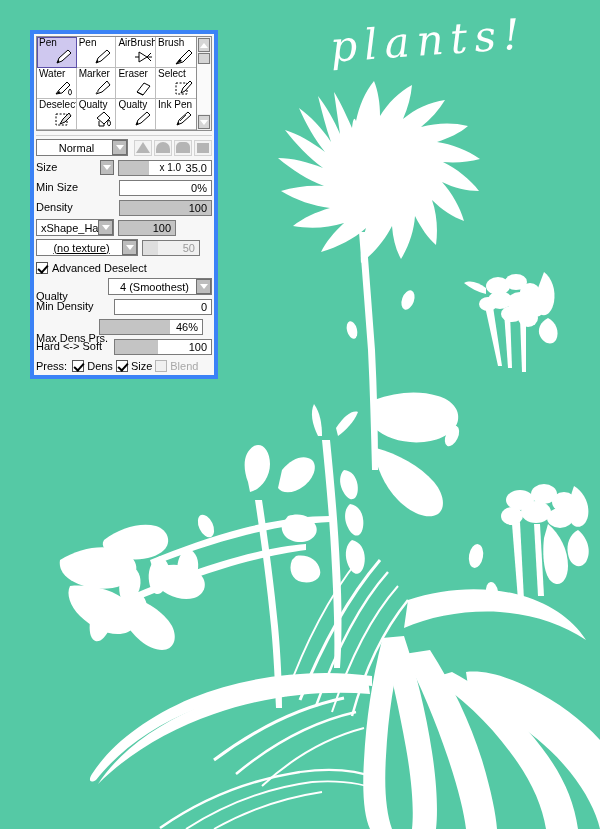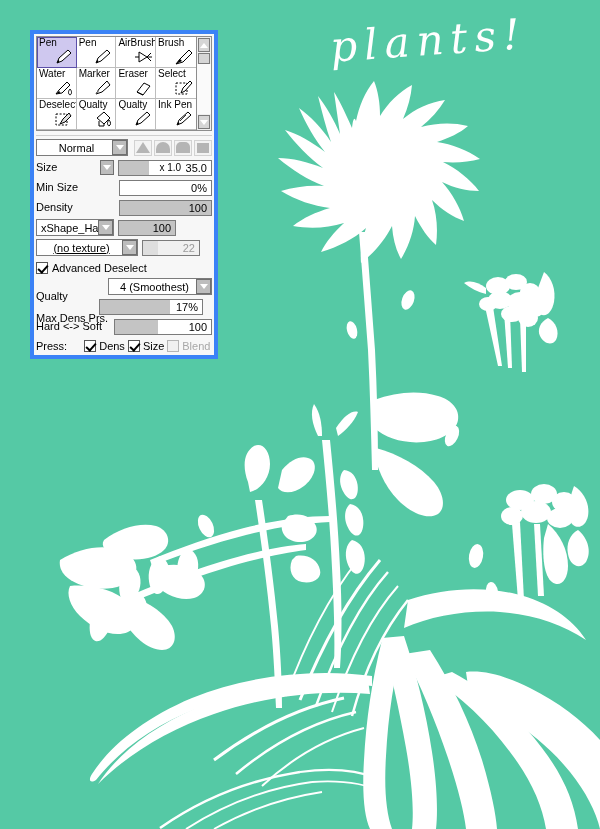--- a/index.html
+++ b/index.html
@@ -129,21 +129,21 @@
     display:inline-flex;align-items:center;justify-content:center;position:relative;
     flex:0 0 auto;
   }
   .cb.on:after{
     content:"";position:absolute;left:3px;top:0px;width:4px;height:8px;
     border:solid #000;border-width:0 2px 2px 0;transform:rotate(42deg);
   }
   .cb.dis{background:#f0f0f0;border-color:#b5b5b5;}
   .adv{display:flex;align-items:center;gap:4px;margin-top:5px;height:14px;}
   .press-row{display:flex;align-items:center;gap:3px;margin-top:4px;height:14px;font-size:11px;}
-  .press-row .txt{margin-right:14px;}
+  .press-row .txt{margin-right:2px;}
   .dimtxt{color:#a8a8a8;}
   .sep{height:1px;background:#cfcfcf;margin:4px 0 1px;}
 </style>
 </head>
 <body style="background: rgb(85, 201, 165);">
 
 <svg id="artwork" viewBox="0 0 600 829" preserveAspectRatio="none" aria-hidden="true">
   <defs>
     <g id="bell">
       <path d="M0,0 C-7,4 -10,14 -8,24 C-6,33 -2,38 2,38 C7,38 11,31 12,22 C13,12 9,3 0,0 Z"></path>
@@ -479,46 +479,53 @@
 
   <div class="row">
     <div class="combo" style="width:102px;text-decoration:underline;">
       <span class="cval">(no texture)</span>
       <span class="combo-btn">
           <span class="tri dn"></span>
         </span>
     </div>
     <div class="slider dis" style="width:58px;margin-left:4px;">
       <div class="fill" id="texture-fill" style="width: 26%;"></div>
-      <span class="stxt">22</span>
+      <span class="stxt">50</span>
     </div>
   </div>
 
   <div class="adv">
     <span class="cb on"></span>
     <span class="lbl">Advanced Deselect</span>
   </div>
 
   <div class="row">
     <span class="lbl" style="width:72px;margin-top:20px;">Qualty</span>
     <div class="combo" style="width:110px;">
       <span class="cval">4 (Smoothest)</span>
       <span class="combo-btn">
           <span class="tri dn"></span>
         </span>
     </div>
   </div>
 
 
+  <div class="row">
+    <span class="lbl" style="width:78px;">Min Density</span>
+    <div class="slider" style="width:104px;">
+      <div class="fill" id="mindens-fill" style="width: 0%;"></div>
+      <span class="stxt">0</span>
+    </div>
+  </div>
 
   <div class="row">
     <span class="lbl" style="width:63px;margin-top:23px;">Max Dens Prs.</span>
     <div class="slider" style="width:104px;">
       <div class="fill" id="maxdens-fill" style="width: 69%;"></div>
-      <span class="stxt">17%</span>
+      <span class="stxt">46%</span>
     </div>
   </div>
 
   <div class="row">
     <span class="lbl" style="width:78px;">Hard &lt;-&gt; Soft</span>
     <div class="slider" style="width:104px;">
       <div class="fill" id="hardsoft-fill" style="width: 45%;"></div>
       <span class="stxt">100</span>
     </div>
   </div>

